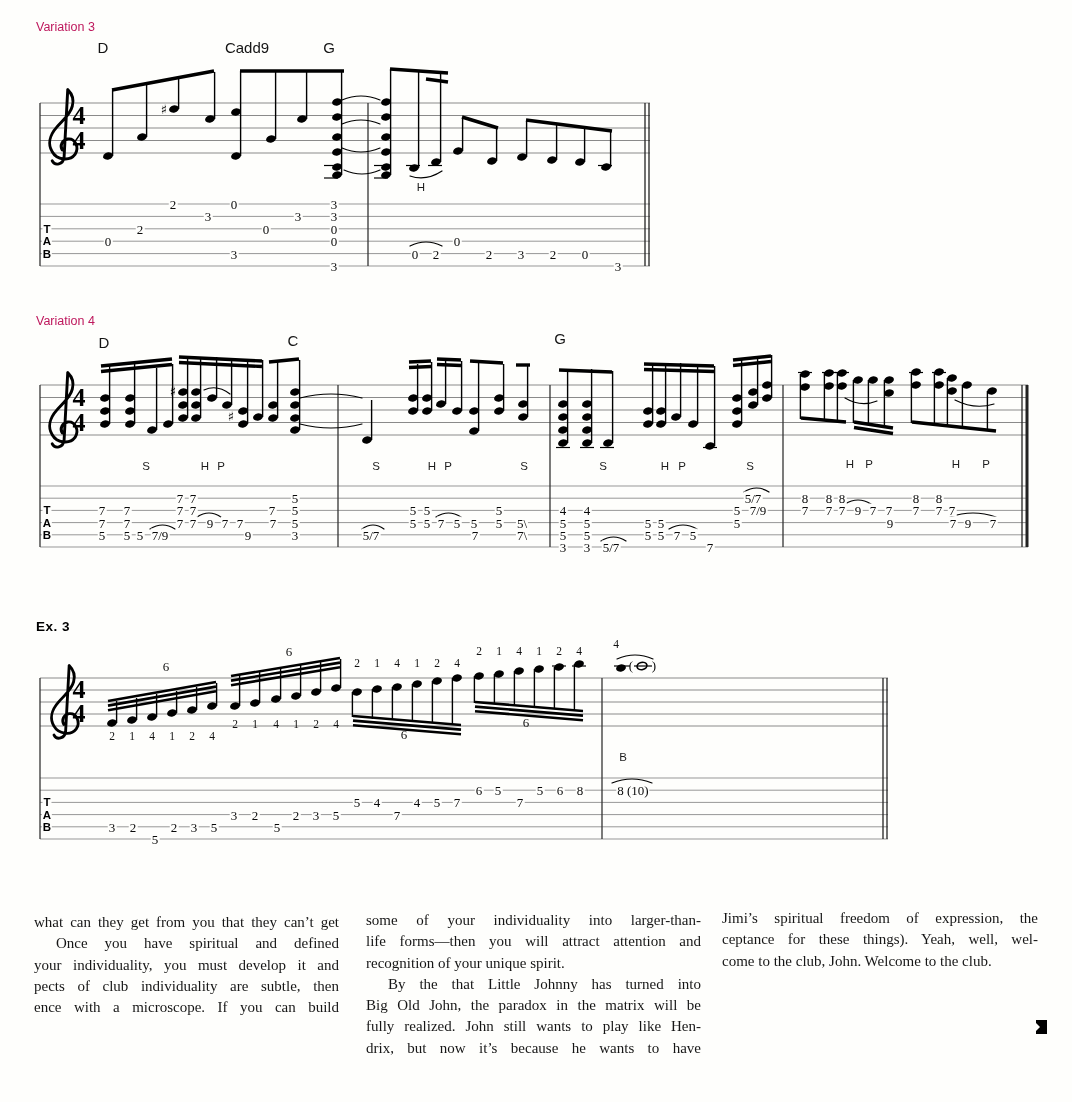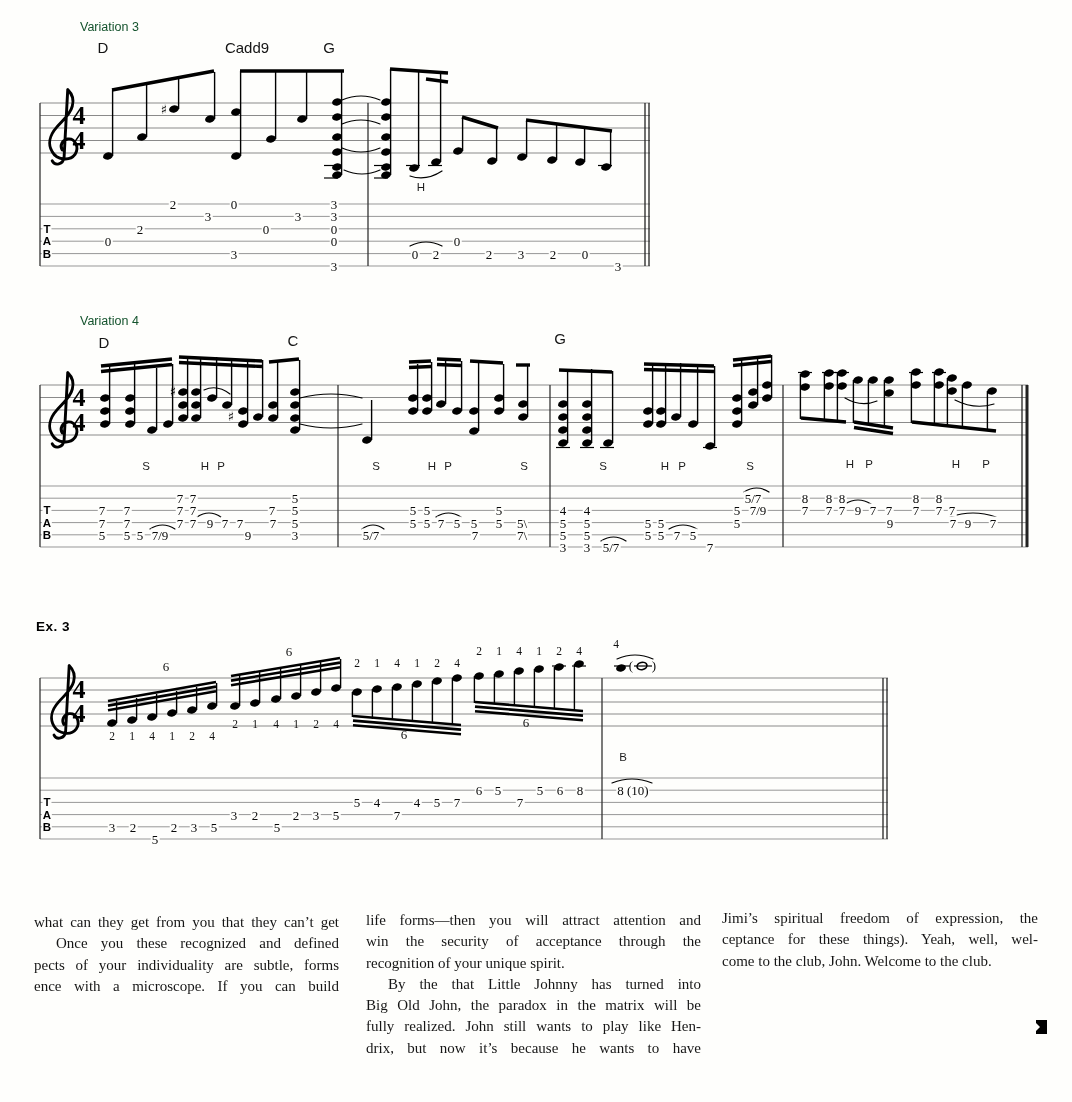--- a/index.html
+++ b/index.html
@@ -1,20 +1,20 @@
 <!DOCTYPE html>
 <html><head>
 <meta charset="utf-8">
 <style>
   html,body{margin:0;padding:0;background:#e8e8e8;}
   #page{position:relative;width:1072px;height:1102px;background:#fefefc;overflow:hidden;
         font-family:"Liberation Sans",sans-serif;color:#111;}
   #gfx{position:absolute;left:0;top:0;}
   .pt{position:absolute;white-space:pre;transform:translate(-50%,-50%);color:#101010;}
-  .syslabel{font:12.5px "Liberation Sans",sans-serif;transform:none;color:#14532d;margin-left:44px;}
+  .syslabel{font:12.5px "Liberation Sans",sans-serif;transform:none;color:#be185d;}
   .exlabel{font:bold 13.5px "Liberation Sans",sans-serif;transform:none;letter-spacing:.5px;color:#000;}
   .chord{font:15px "Liberation Sans",sans-serif;color:#141414;}
   .tsig{font:bold 26px "Liberation Serif",serif;line-height:1;color:#000;}
   .tabletter{font:bold 11.5px "Liberation Sans",sans-serif;color:#000;background:#fefefc;padding:0 1px;}
   .artic{font:11.5px "Liberation Sans",sans-serif;color:#1c1c1c;}
   .tuplet{font:13px "Liberation Serif",serif;color:#111;}
   .fing{font:11.5px "Liberation Serif",serif;color:#111;}
   .acc{font:13px "DejaVu Sans",sans-serif;color:#000;}
   .tabnum{font:13px "Liberation Serif",serif;color:#0a0a0a;background:#fefefc;padding:0 1px;line-height:1;}
   .bend{font:13px "Liberation Serif",serif;color:#0a0a0a;}
@@ -580,27 +580,28 @@
       <span class="pt tabnum" style="left: 479px; top: 790px;">6</span>
       <span class="pt tabnum" style="left: 498px; top: 790px;">5</span>
       <span class="pt tabnum" style="left: 520px; top: 802px;">7</span>
       <span class="pt tabnum" style="left: 540px; top: 790px;">5</span>
       <span class="pt tabnum" style="left: 560px; top: 790px;">6</span>
       <span class="pt tabnum" style="left: 580px; top: 790px;">8</span>
       <span class="pt tabnum" style="left: 633px; top: 790px;">8 (10)</span>
     </div>
   <div class="col" id="col1">
       <div class="tline jl">what can they get from you that they can’t get</div>
-      <div class="tline jl ind">Once you these recognized and defined</div>
-      <div class="tline jl">pects of your individuality are subtle, forms</div>
+      <div class="tline jl ind">Once you have spiritual and defined</div>
+      <div class="tline jl">your individuality, you must develop it and</div>
+      <div class="tline jl">pects of club individuality are subtle, then</div>
       <div class="tline jl">ence with a microscope. If you can build</div>
     </div>
   <div class="col" id="col2">
+      <div class="tline jl">some of your individuality into larger-than-</div>
       <div class="tline jl">life forms—then you will attract attention and</div>
-      <div class="tline jl">win the security of acceptance through the</div>
       <div class="tline">recognition of your unique spirit.</div>
       <div class="tline jl ind">By the that Little Johnny has turned into</div>
       <div class="tline jl">Big Old John, the paradox in the matrix will be</div>
       <div class="tline jl">fully realized. John still wants to play like Hen-</div>
       <div class="tline jl">drix, but now it’s because he wants to have</div>
     </div>
   <div class="col" id="col3">
       <div class="tline jl">Jimi’s spiritual freedom of expression, the</div>
       <div class="tline jl">ceptance for these things). Yeah, well, wel-</div>
       <div class="tline">come to the club, John. Welcome to the club.</div>

